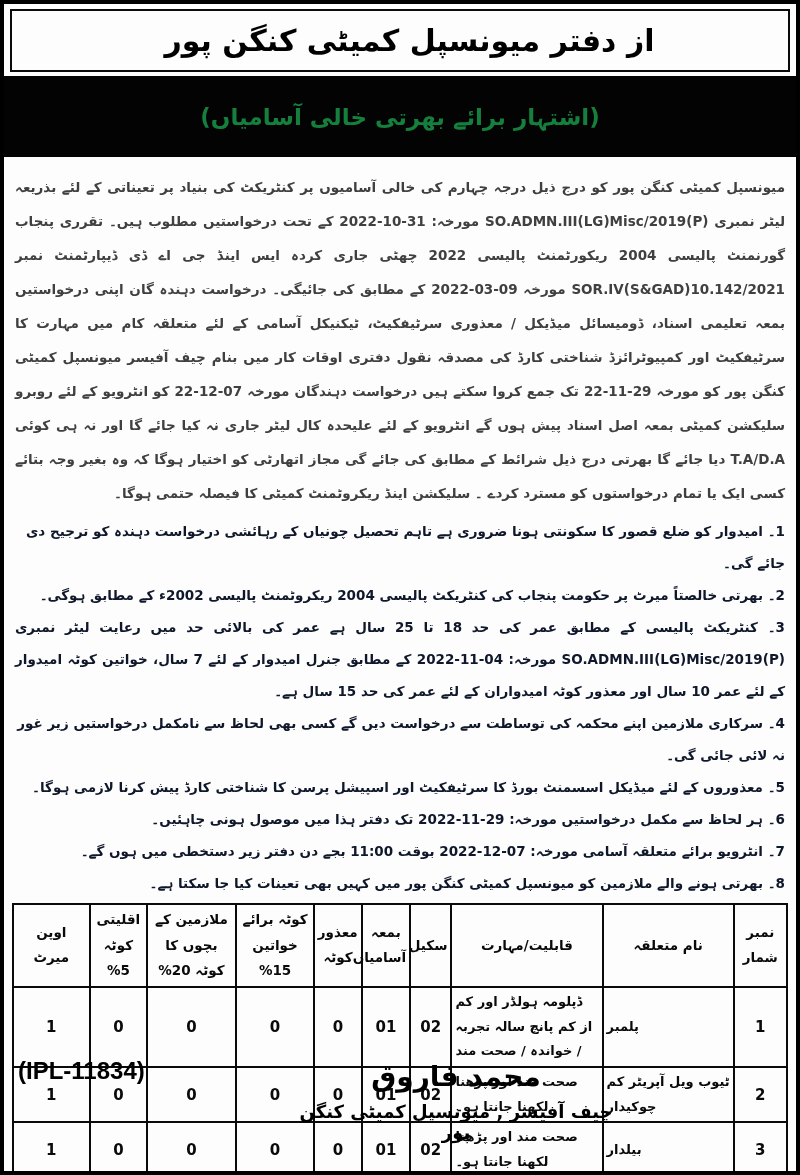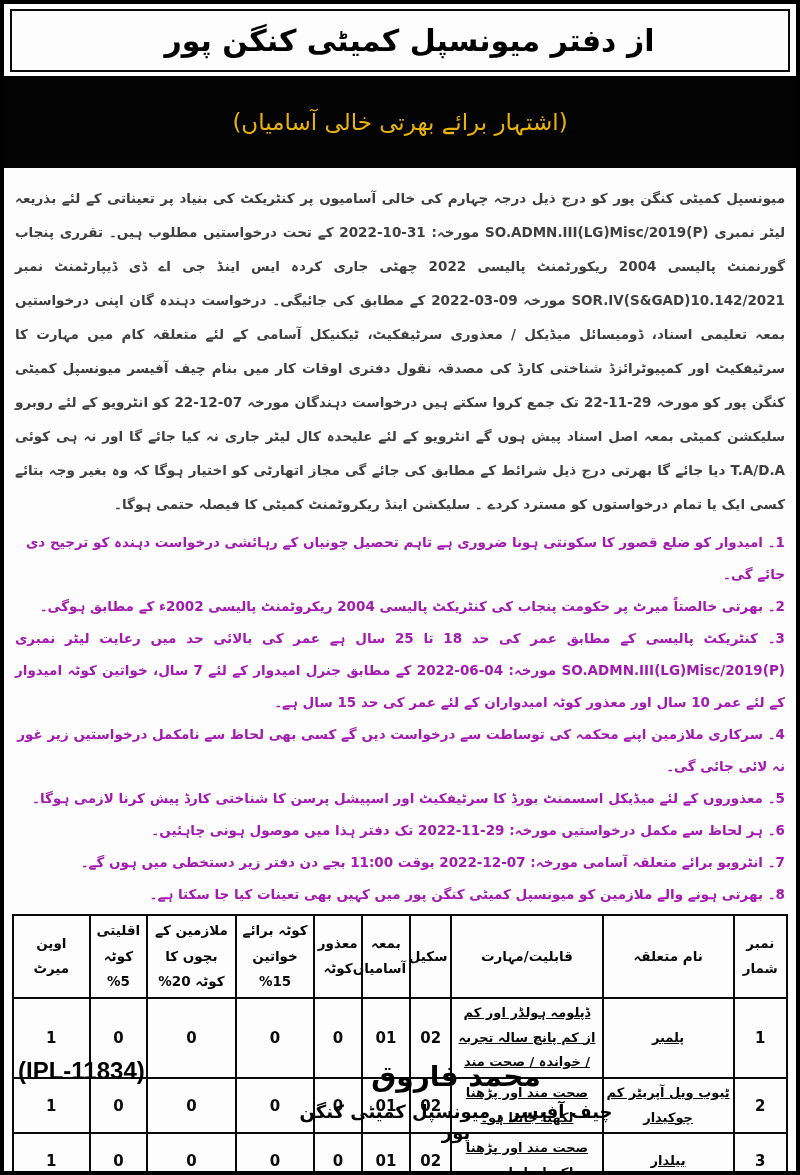--- a/index.html
+++ b/index.html
@@ -8,45 +8,45 @@
     width:800px; height:1175px; margin:0 auto; position:relative;
     background:#fdfdfd; border:4px solid #000; color:#000;
     font-family:"DejaVu Sans", sans-serif; overflow:hidden;
   }
   .header-box {
     margin:5px 6px 0 6px; height:63px; border:2px solid #0a0a0a;
     display:flex; align-items:center; justify-content:center;
     font-size:30px; font-weight:bold; letter-spacing:1px;padding-left:19px;
   }
   .banner {
-    margin-top:4px; height:92px; background:#030303; color:#eab308;
+    margin-top:4px; height:81px; background:#030303; color:#15803d;
     display:flex; align-items:center; justify-content:center;
-    font-size:23px; font-weight:normal;
+    font-size:23px; font-weight:bold;
   }
   .intro {
     margin:13px 11px 0 11px; direction:rtl; text-align:justify;
     font-size:13.5px; font-weight:bold; line-height:34px; color:#404040;
   }
   .conditions { margin:5px 11px 0 11px; direction:rtl; }
   .condition-item {
     font-size:13.5px; font-weight:bold; line-height:32px;
-    text-align:right; color:#a21caf;
+    text-align:right; color:#0f172a;
   }
   .condition-item.wraps { text-align:justify; }
   table.posts {
     width:776px; margin:4px auto 0 auto; border-collapse:collapse;
     direction:rtl; table-layout:fixed;
   }
   table.posts th, table.posts td {
     border:2px solid #0a0a0a; padding:2px 3px; vertical-align:middle;
     font-weight:bold; color:#0a0a0a;
   }
   table.posts th { font-size:13.5px; line-height:1.9; text-align:center; height:76px; }
   td.num { text-align:center; font-size:15px; }
-  td.txt { text-align:center; font-size:13px; line-height:1.9; padding-right:6px;text-decoration:underline; }
+  td.txt { text-align:left; font-size:13px; line-height:1.9; padding-right:6px; }
   tr.r-tall  { height:75px; }
   tr.r-short { height:37px; }
   .signature {
     position:absolute; top:1056px; right:170px; width:340px; text-align:center;
   }
   .sig-name { font-size:28px; font-weight:bold; }
   .sig-designation { font-size:18px; font-weight:bold; margin-top:8px; }
   .ipl-ref {
     position:absolute; left:14px; top:1053px; direction:ltr;
     font-family:"Liberation Sans", sans-serif; font-weight:bold; font-size:24px;
@@ -63,21 +63,21 @@
 
   <div class="banner">
     <span>(اشتہار برائے بھرتی خالی آسامیاں)</span>
   </div>
 
   <p class="intro">میونسپل کمیٹی کنگن پور کو درج ذیل درجہ چہارم کی خالی آسامیوں پر کنٹریکٹ کی بنیاد پر تعیناتی کے لئے بذریعہ لیٹر نمبری SO.ADMN.III(LG)Misc/2019(P) مورخہ: 31-10-2022 کے تحت درخواستیں مطلوب ہیں۔ تقرری پنجاب گورنمنٹ پالیسی 2004 ریکورٹمنٹ پالیسی 2022 چھٹی جاری کردہ ایس اینڈ جی اے ڈی ڈیپارٹمنٹ نمبر SOR.IV(S&amp;GAD)10.142/2021 مورخہ 09-03-2022 کے مطابق کی جائیگی۔ درخواست دہندہ گان اپنی درخواستیں بمعہ تعلیمی اسناد، ڈومیسائل میڈیکل / معذوری سرٹیفکیٹ، ٹیکنیکل آسامی کے لئے متعلقہ کام میں مہارت کا سرٹیفکیٹ اور کمپیوٹرائزڈ شناختی کارڈ کی مصدقہ نقول دفتری اوقات کار میں بنام چیف آفیسر میونسپل کمیٹی کنگن پور کو مورخہ 29-11-22 تک جمع کروا سکتے ہیں درخواست دہندگان مورخہ 07-12-22 کو انٹرویو کے لئے روبرو سلیکشن کمیٹی بمعہ اصل اسناد پیش ہوں گے انٹرویو کے لئے علیحدہ کال لیٹر جاری نہ کیا جائے گا اور نہ ہی کوئی T.A/D.A دیا جائے گا بھرتی درج ذیل شرائط کے مطابق کی جائے گی مجاز اتھارٹی کو اختیار ہوگا کہ وہ بغیر وجہ بتائے کسی ایک یا تمام درخواستوں کو مسترد کردے ۔ سلیکشن اینڈ ریکروٹمنٹ کمیٹی کا فیصلہ حتمی ہوگا۔</p>
 
   <div class="conditions">
     <div class="condition-item">1۔ امیدوار کو ضلع قصور کا سکونتی ہونا ضروری ہے تاہم تحصیل چونیاں کے رہائشی درخواست دہندہ کو ترجیح دی جائے گی۔</div>
     <div class="condition-item">2۔ بھرتی خالصتاً میرٹ پر حکومت پنجاب کی کنٹریکٹ پالیسی 2004 ریکروٹمنٹ پالیسی 2002ء کے مطابق ہوگی۔</div>
-    <div class="condition-item wraps">3۔ کنٹریکٹ پالیسی کے مطابق عمر کی حد 18 تا 25 سال ہے عمر کی بالائی حد میں رعایت لیٹر نمبری SO.ADMN.III(LG)Misc/2019(P) مورخہ: 04-06-2022 کے مطابق جنرل امیدوار کے لئے 7 سال، خواتین کوٹہ امیدوار کے لئے عمر 10 سال اور معذور کوٹہ امیدواران کے لئے عمر کی حد 15 سال ہے۔</div>
+    <div class="condition-item wraps">3۔ کنٹریکٹ پالیسی کے مطابق عمر کی حد 18 تا 25 سال ہے عمر کی بالائی حد میں رعایت لیٹر نمبری SO.ADMN.III(LG)Misc/2019(P) مورخہ: 04-11-2022 کے مطابق جنرل امیدوار کے لئے 7 سال، خواتین کوٹہ امیدوار کے لئے عمر 10 سال اور معذور کوٹہ امیدواران کے لئے عمر کی حد 15 سال ہے۔</div>
     <div class="condition-item">4۔ سرکاری ملازمین اپنے محکمہ کی توساطت سے درخواست دیں گے کسی بھی لحاظ سے نامکمل درخواستیں زیر غور نہ لائی جائی گی۔</div>
     <div class="condition-item">5۔ معذوروں کے لئے میڈیکل اسسمنٹ بورڈ کا سرٹیفکیٹ اور اسپیشل پرسن کا شناختی کارڈ پیش کرنا لازمی ہوگا۔</div>
     <div class="condition-item">6۔ ہر لحاظ سے مکمل درخواستیں مورخہ: 29-11-2022 تک دفتر ہذا میں موصول ہونی چاہئیں۔</div>
     <div class="condition-item">7۔ انٹرویو برائے متعلقہ آسامی مورخہ: 07-12-2022 بوقت 11:00 بجے دن دفتر زیر دستخطی میں ہوں گے۔</div>
     <div class="condition-item">8۔ بھرتی ہونے والے ملازمین کو میونسپل کمیٹی کنگن پور میں کہیں بھی تعینات کیا جا سکتا ہے۔</div>
   </div>
 
   <table class="posts">
     <colgroup>
       <col style="width:53px">

